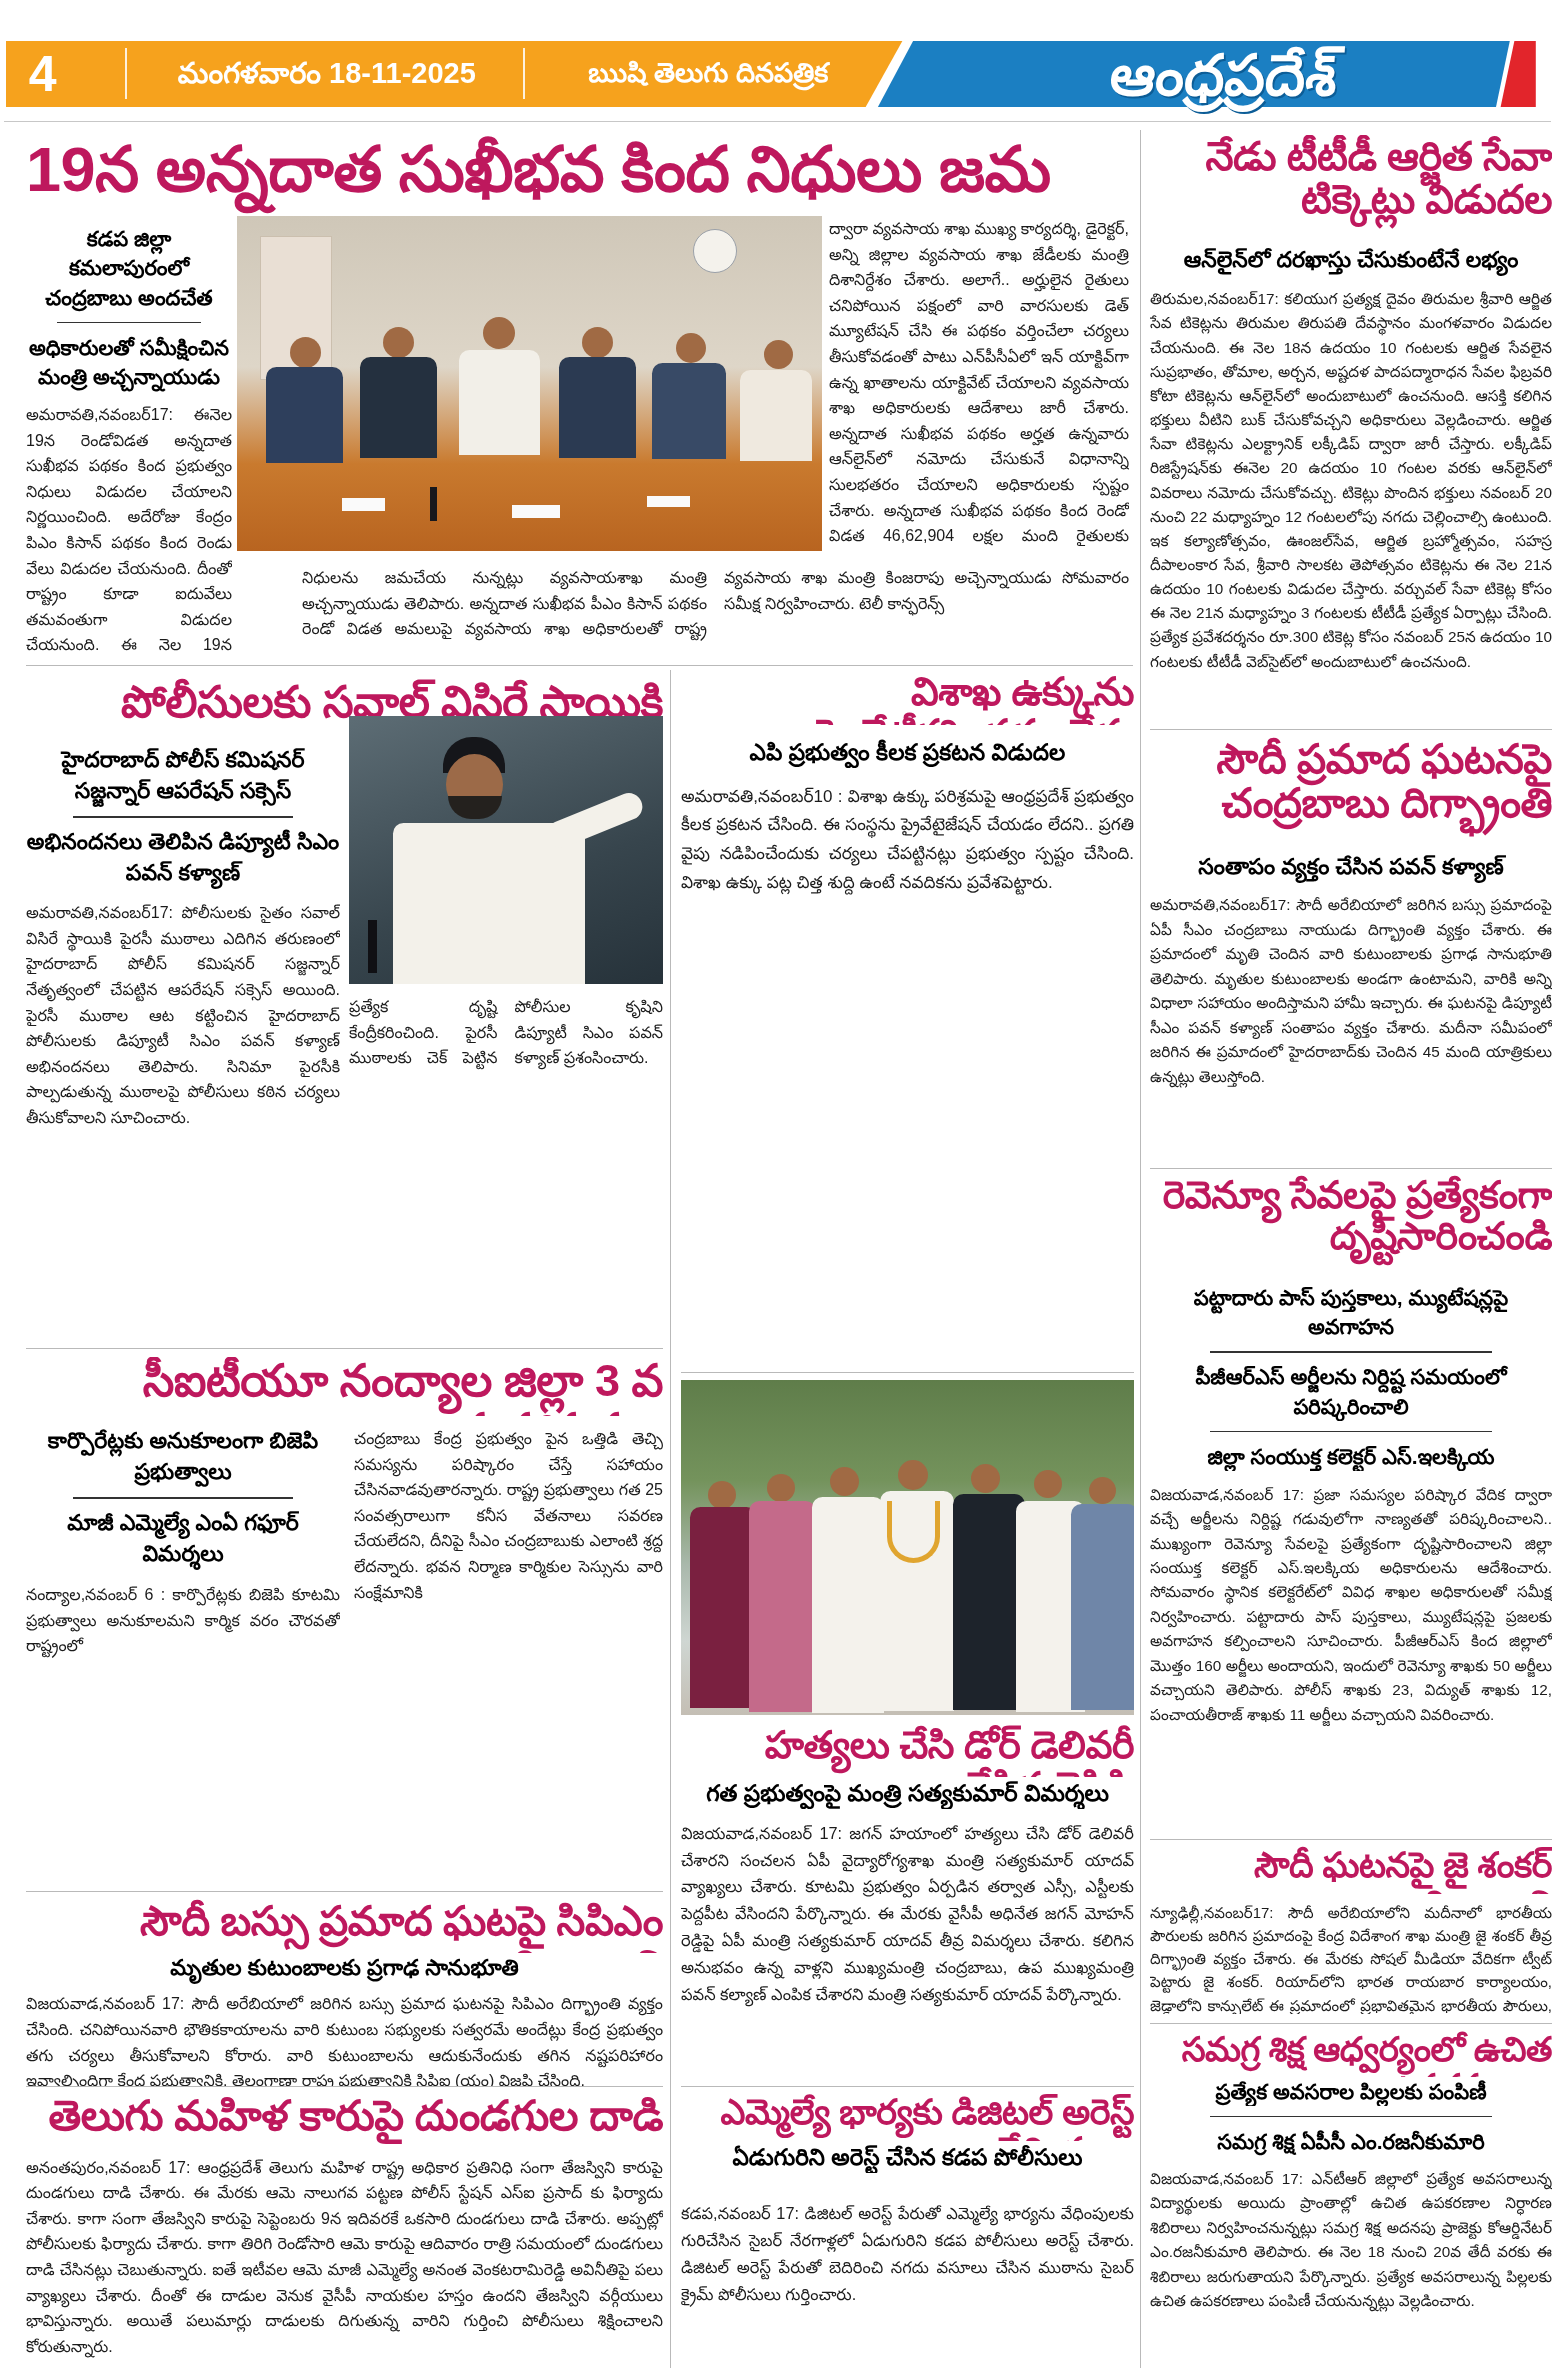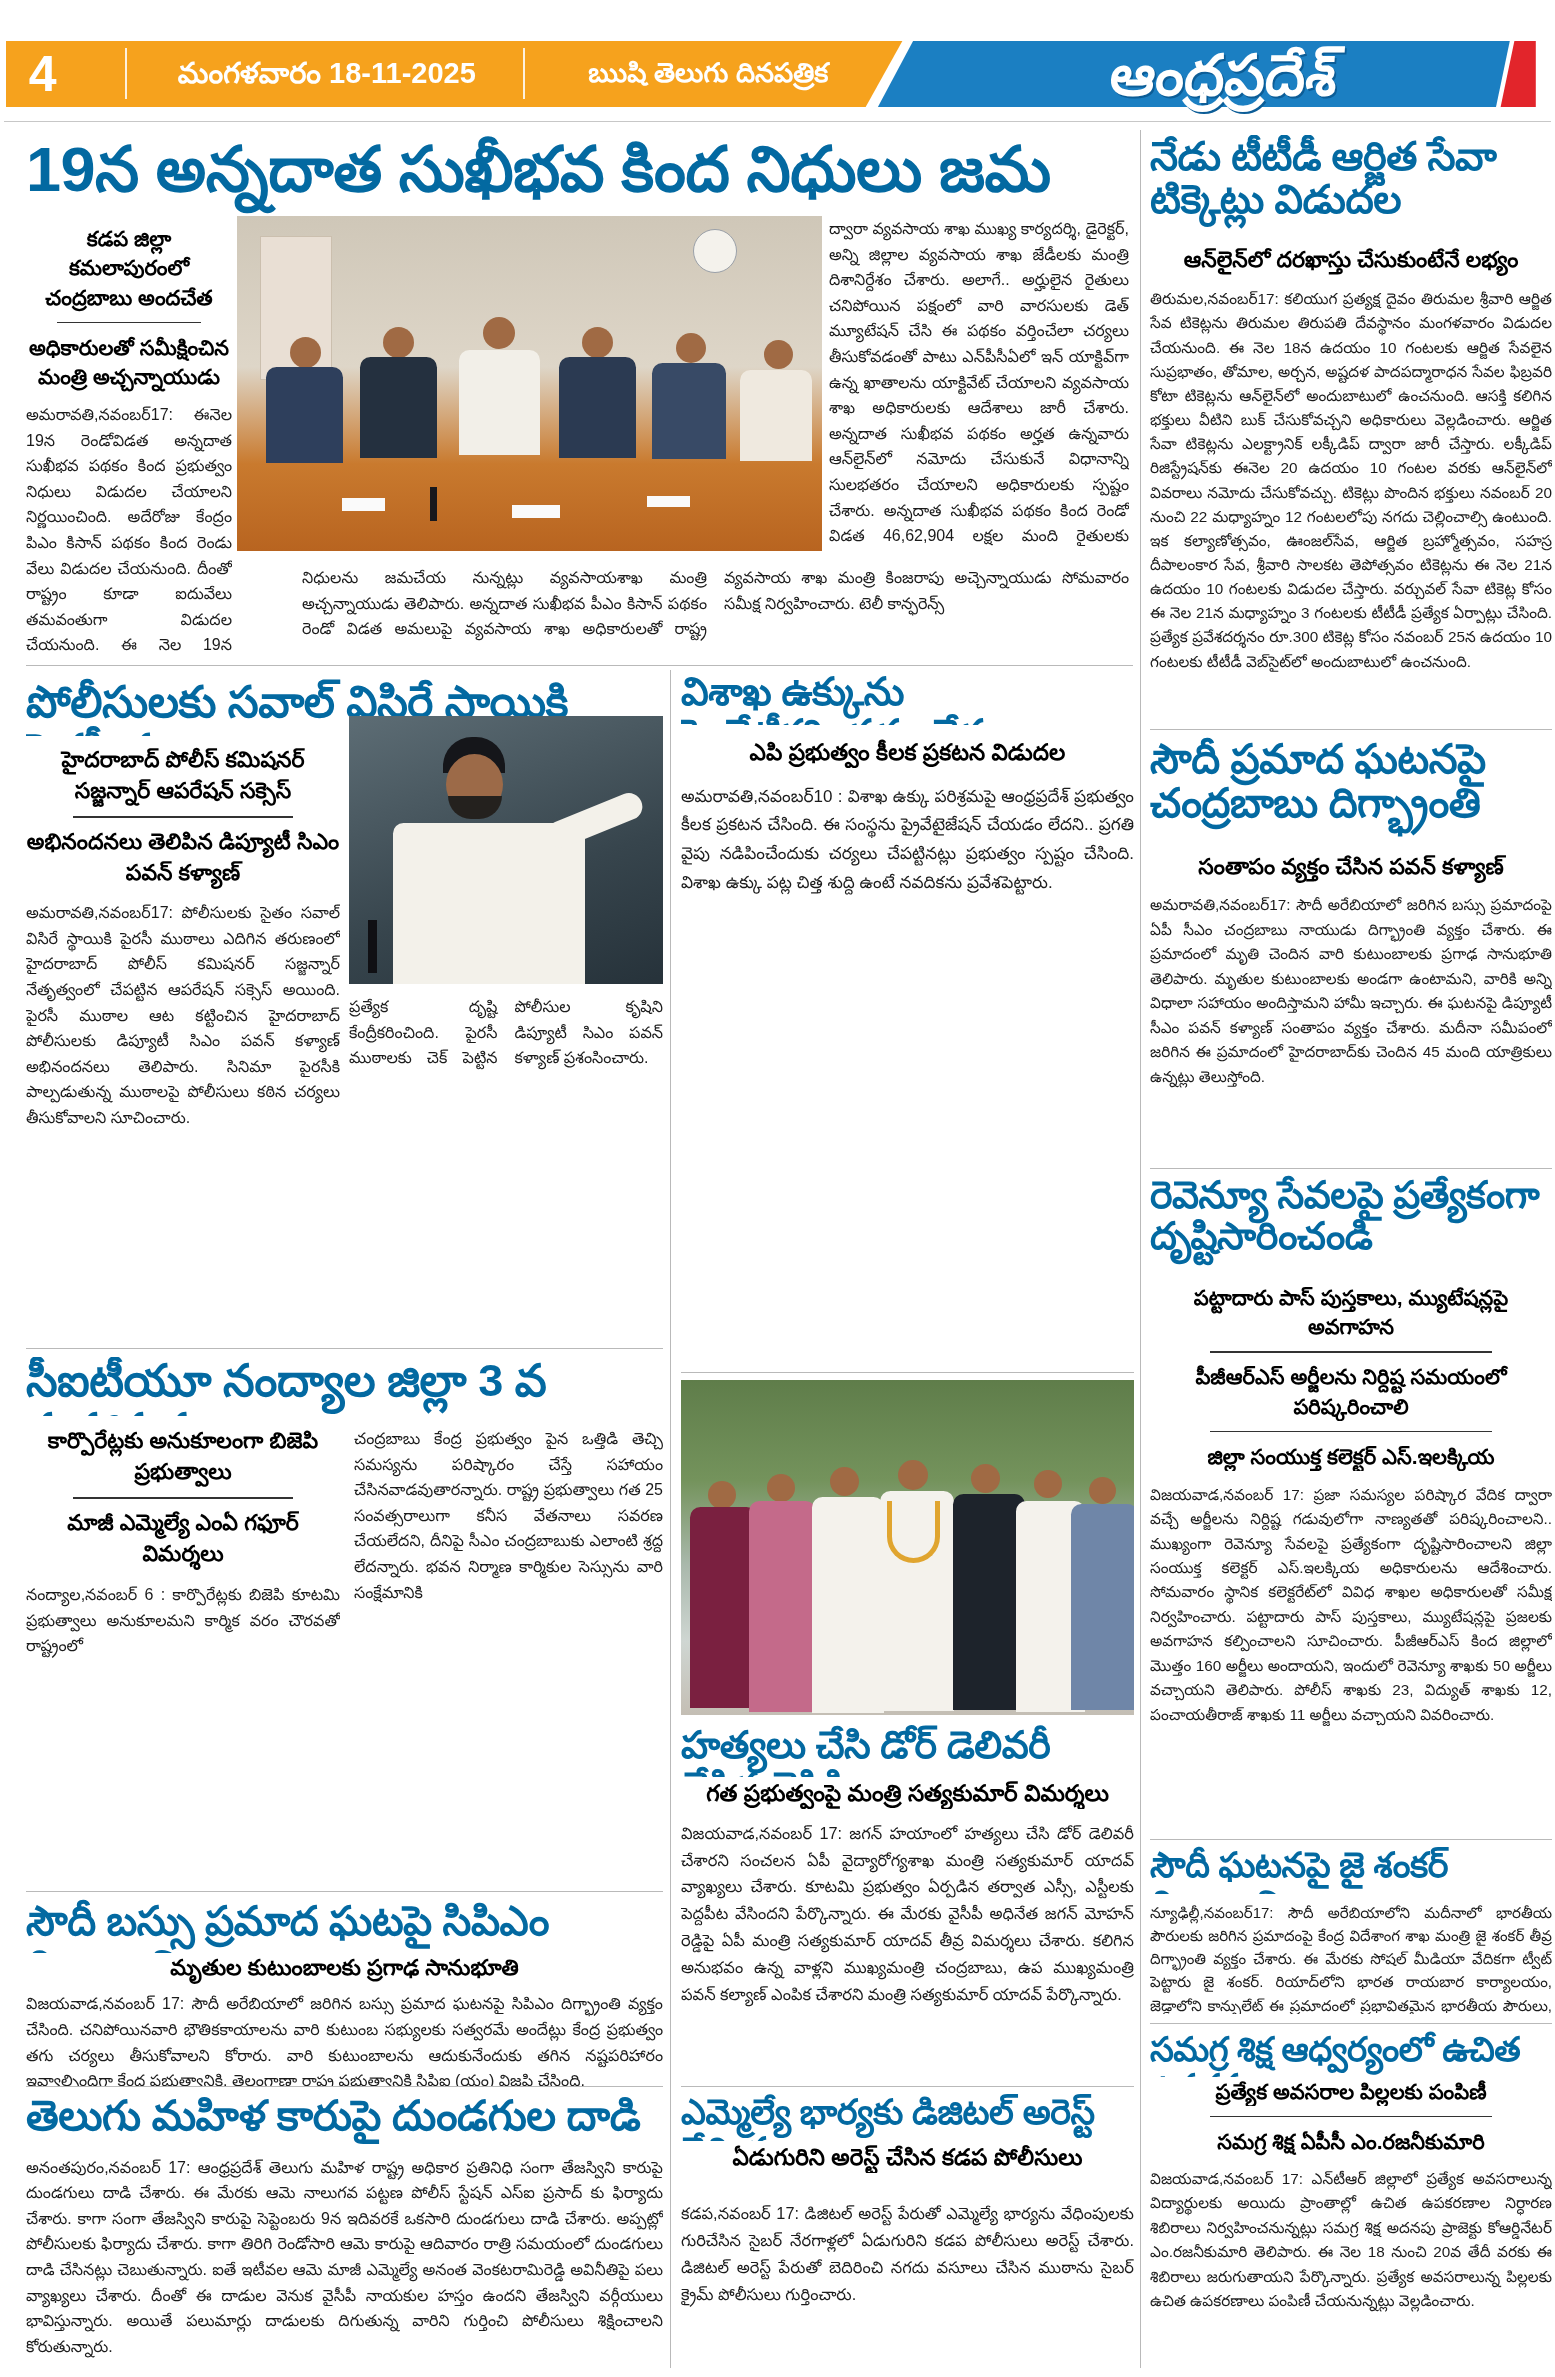--- a/index.html
+++ b/index.html
@@ -6,22 +6,22 @@
   html,body { background:#ffffff; }
   body {
     position: relative;
     width: 1555px; height: 2377px;
     font-family: "Liberation Sans", "DejaVu Sans", sans-serif;
     color:#101010; overflow:hidden;
   }
   .abs { position:absolute; }
   .vline { position:absolute; width:1.4px; background:#b9b9b9; }
   .hline { position:absolute; height:1.4px; background:#b9b9b9; }
-  .headline { font-weight:bold; color:#0369a1; letter-spacing:-0.5px; line-height:1.08; overflow:hidden; }
-  .center { text-align:left; }
+  .headline { font-weight:bold; color:#be185d; letter-spacing:-0.5px; line-height:1.08; overflow:hidden; }
+  .center { text-align:right; }
   .sub { font-weight:bold; text-align:center; font-size:22px; line-height:1.4; color:#000; overflow:hidden; }
   .subrule { height:1.4px; background:#333; width:70%; margin:9.6px auto; }
   .body { font-size:16px; line-height:1.6; text-align:justify; overflow:hidden; color:#1b1b1b; word-break:break-word; }
   .cols2 { column-count:2; column-gap:17px; }
 
   
   .masthead { position:absolute; left:5.8px; top:41px; width:1530px; height:66px; }
   .mh-orange { position:absolute; inset:0; background:#F6A21D;
     clip-path: polygon(0 0, 58.6% 0, 56.2% 100%, 0 100%); }
   .mh-blue { position:absolute; inset:0; background:#1B7FC2;

